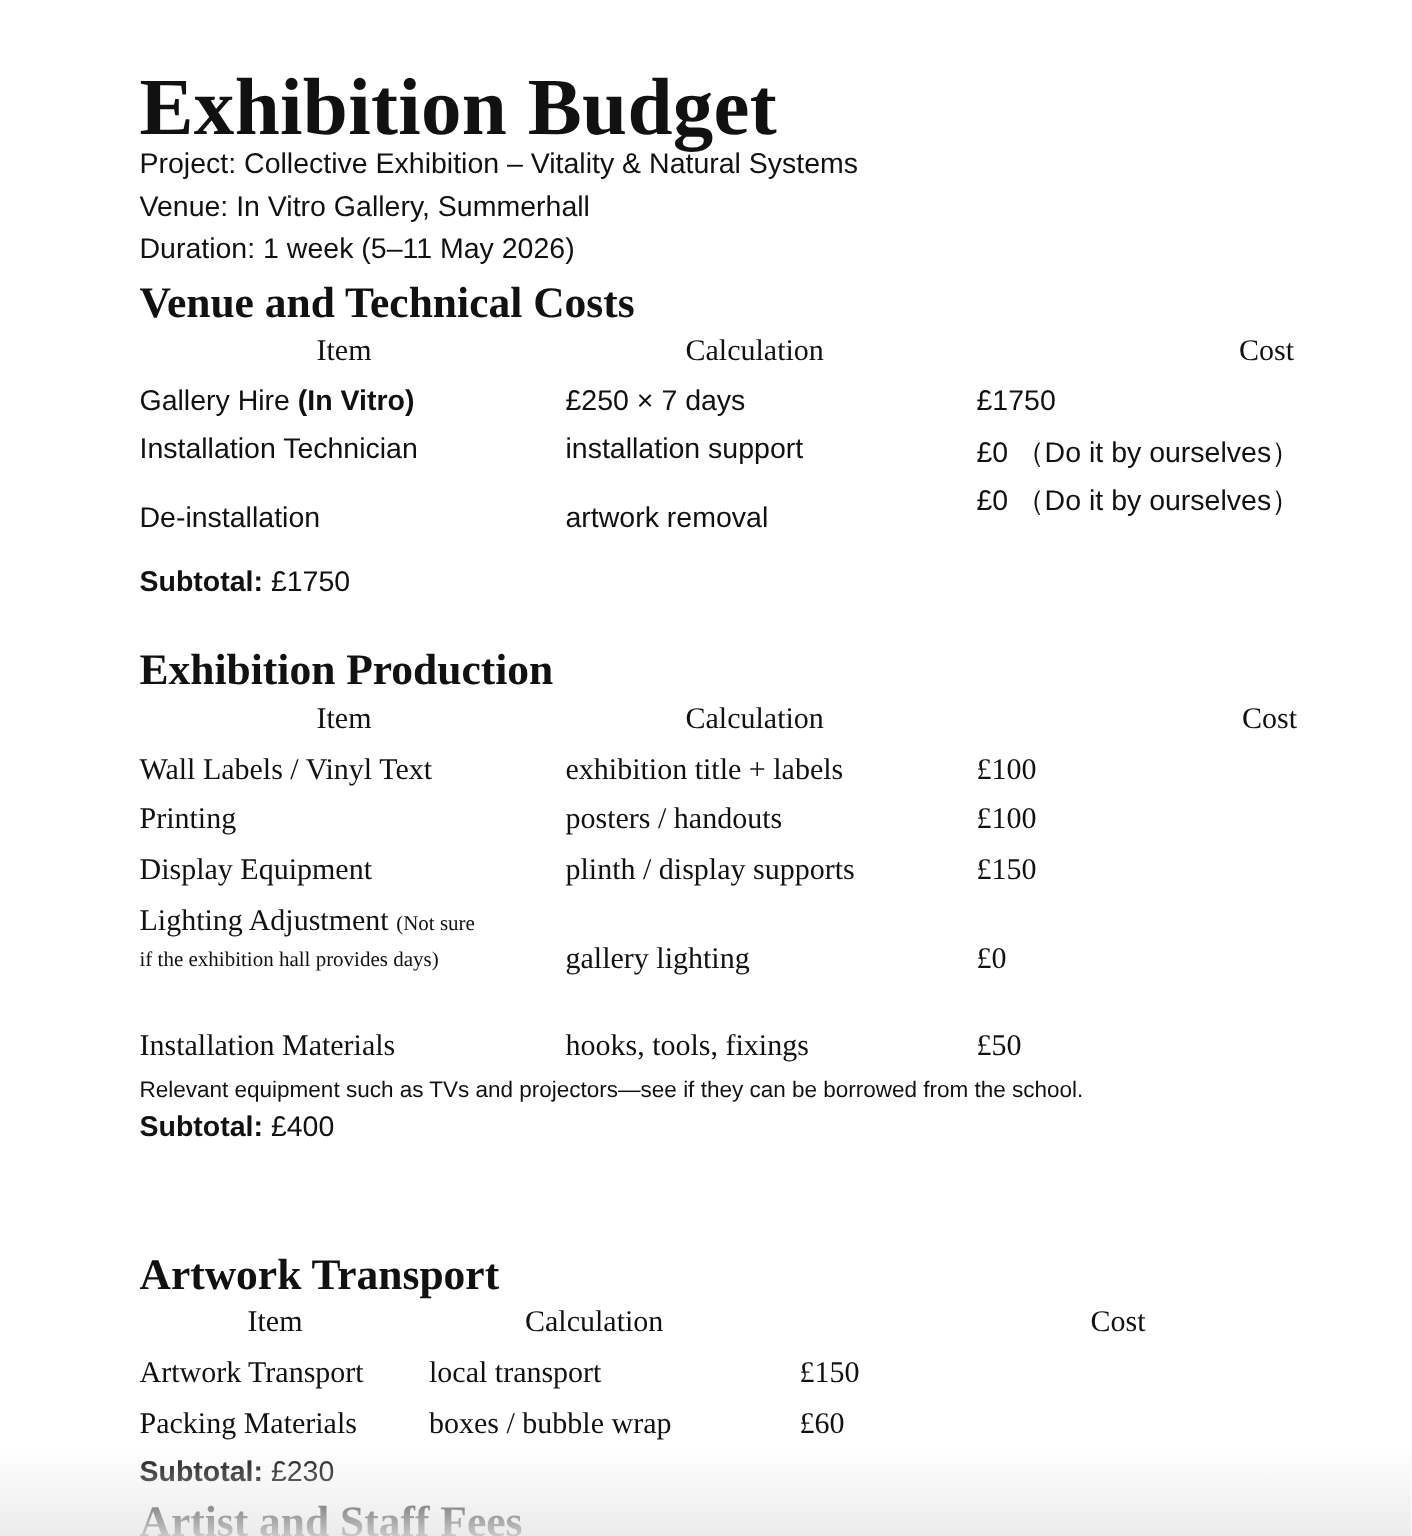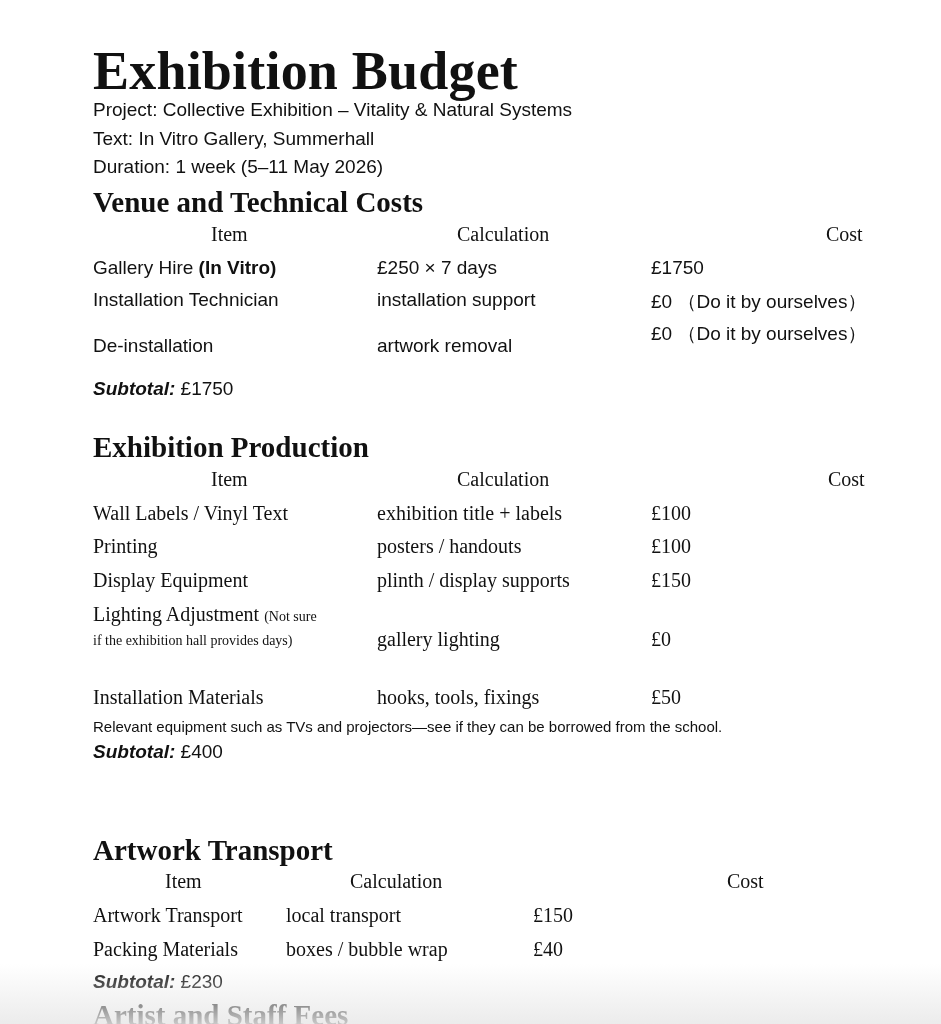--- a/index.html
+++ b/index.html
@@ -17,32 +17,32 @@
   .sans { font-family: "Liberation Sans", "DejaVu Sans", sans-serif; }
   .title { left: 93px; top: 40px; font-size: 54px; font-weight: bold; letter-spacing: 0.2px; }
   .meta { left: 93px; font-size: 19px; }
   .meta b { font-weight: normal; text-align: center; }
   .h2 { left: 93px; font-size: 29px; font-weight: bold; }
   .th { font-size: 20px; }
   .cell-sans { font-size: 19px; }
   .cell-serif { font-size: 20px; }
   .note-small { font-size: 14px; text-align: center; }
   .sub { left: 93px; font-size: 19px; }
-  .sub b { font-weight: bold; font-style: italic; }
+  .sub b { font-weight: bold; }
   .remark { left: 93px; font-size: 15px; }
 </style>
 </head>
 <body>
 
 <div>
 
   <div class="abs serif title">Exhibition Budget</div>
 
   <div class="abs sans meta" style="top:99px"><b>Project:</b><span> Collective Exhibition – Vitality &amp; Natural Systems</span></div>
-  <div class="abs sans meta" style="top:128px"><b>Text:</b><span> In Vitro Gallery, Summerhall</span></div>
+  <div class="abs sans meta" style="top:128px"><b>Venue:</b><span> In Vitro Gallery, Summerhall</span></div>
   <div class="abs sans meta" style="top:156px"><b>Duration:</b><span> 1 week (5–11 May 2026)</span></div>
 
   <div class="abs serif h2" style="top:186px">Venue and Technical Costs</div>
   <div class="abs serif th" style="left:211px; top:223px">Item</div>
   <div class="abs serif th" style="left:457px; top:223px">Calculation</div>
   <div class="abs serif th" style="left:826px; top:223px">Cost</div>
 
   <div>
     <div class="abs sans cell-sans" style="left:93px; top:257px"><span>Gallery Hire </span><b>(In Vitro)</b></div>
     <div class="abs sans cell-sans" style="left:377px; top:257px">£250 × 7 days</div>
@@ -100,20 +100,20 @@
   <div class="abs serif th" style="left:727px; top:870px">Cost</div>
 
   <div>
     <div class="abs serif cell-serif" style="left:93px; top:904px">Artwork Transport</div>
     <div class="abs serif cell-serif" style="left:286px; top:904px">local transport</div>
     <div class="abs serif cell-serif" style="left:533px; top:904px">£150</div>
   </div>
   <div>
     <div class="abs serif cell-serif" style="left:93px; top:938px">Packing Materials</div>
     <div class="abs serif cell-serif" style="left:286px; top:938px">boxes / bubble wrap</div>
-    <div class="abs serif cell-serif" style="left:533px; top:938px">£40</div>
+    <div class="abs serif cell-serif" style="left:533px; top:938px">£60</div>
   </div>
   <div class="abs sans sub" style="top:971px"><b>Subtotal:</b><span> £230</span></div>
 
   <div class="abs serif h2" style="top:999px">Artist and Staff Fees</div>
 
   <div class="fade"></div>
 </div>
 
 </body></html>

